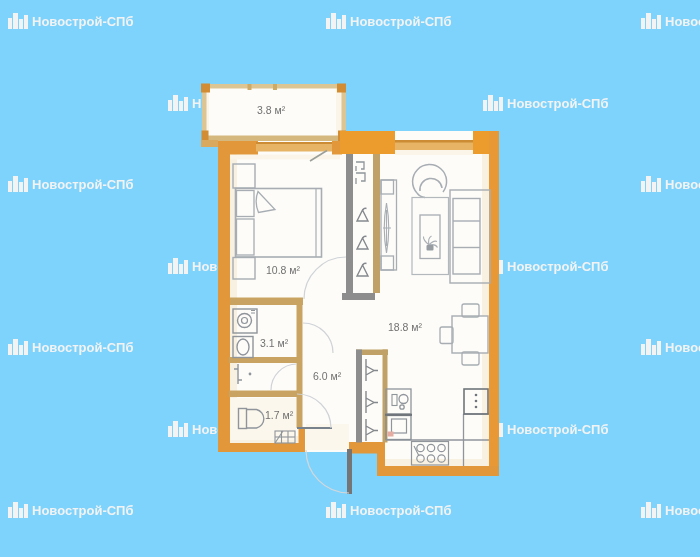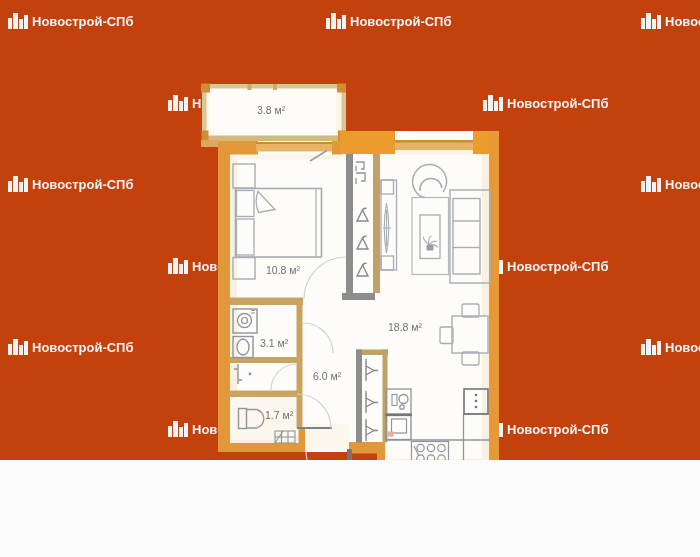--- a/index.html
+++ b/index.html
@@ -1,16 +1,16 @@
 <!DOCTYPE html>
 <html><head>
 <meta charset="utf-8">
 <style>
   html,body{margin:0;padding:0;background:#fbfbfb;}
-  #page{position:relative;width:700px;height:460px;background:#c2410c;overflow:hidden;
+  #page{position:relative;width:700px;height:557px;background:#7dd3fc;overflow:hidden;
         font-family:"Liberation Sans", sans-serif;}
   svg{position:absolute;left:0;top:0;}
 </style>
 </head>
 <body>
 <div id="page">
 <svg width="700" height="557" viewBox="0 0 700 557">
   <defs>
     <g id="wmk">
       <rect x="0" y="10" width="4" height="11"></rect>

